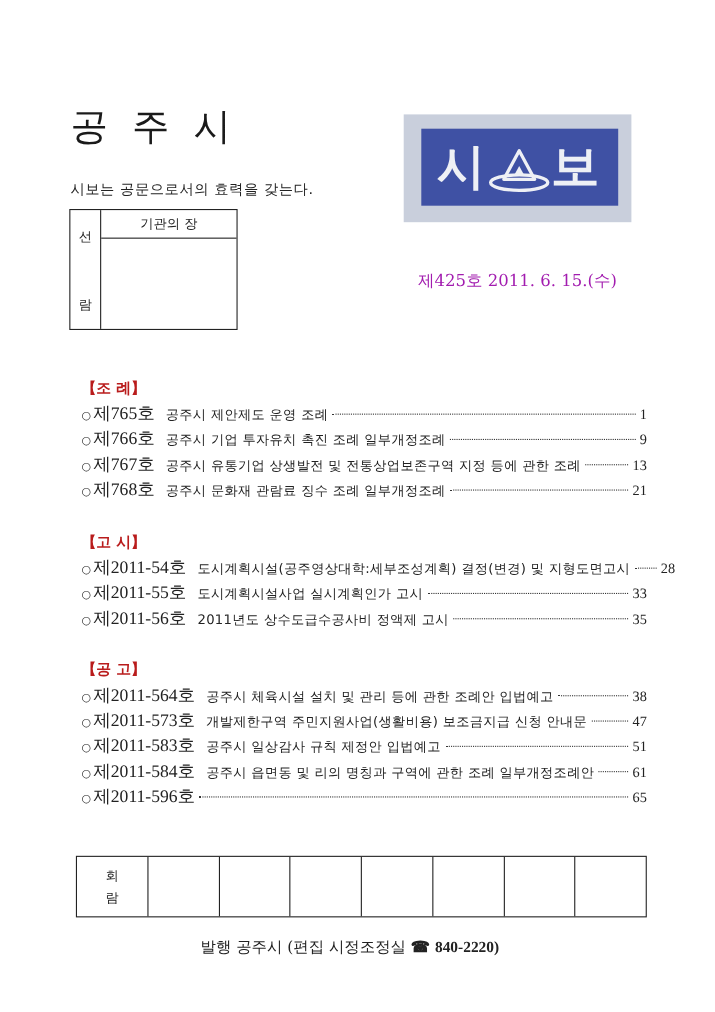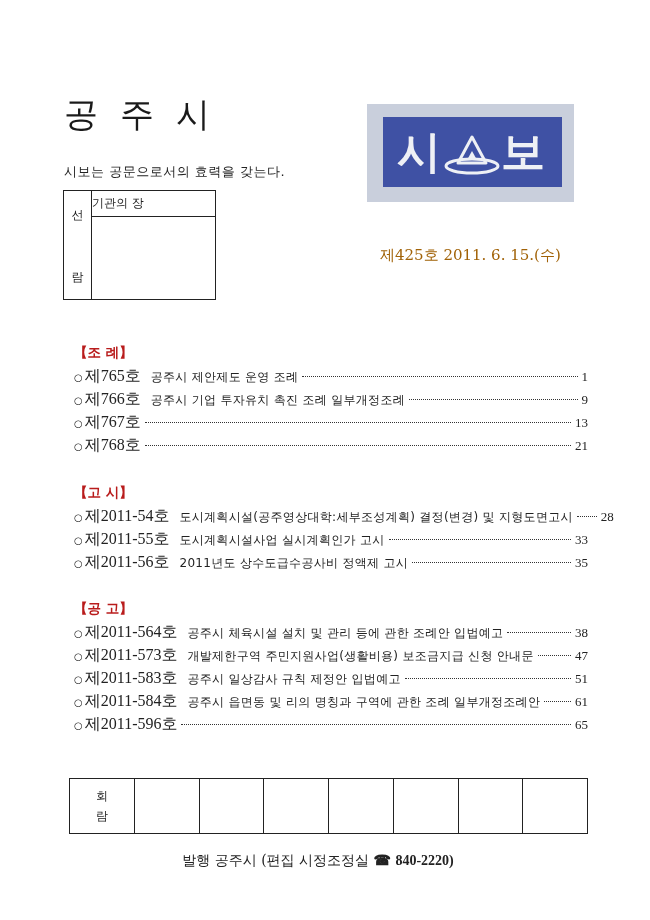--- a/index.html
+++ b/index.html
@@ -4,25 +4,25 @@
 <style>
   html, body { margin:0; padding:0; }
   body { width:650px; height:920px; background:#ffffff; position:relative; overflow:hidden;
          font-family:"DejaVu Serif", "Liberation Serif", serif; color:#222; }
   .abs { position:absolute; }
   .city-title { left:64px; top:92px; font-size:34px; letter-spacing:22px; font-family:"DejaVu Sans", sans-serif; font-weight:300; color:#1a1a1a; }
   .tagline { left:64px; top:163px; font-size:13px; letter-spacing:0.5px; font-family:"DejaVu Sans", sans-serif; color:#222; }
   .approval { left:63px; top:190px; width:153px; height:110px; border:1.5px solid #222; box-sizing:border-box; }
   .approval .side { position:absolute; left:0; top:0; width:28px; height:100%; border-right:1.5px solid #222; box-sizing:border-box; }
   .approval .side span { position:absolute; left:0; width:100%; text-align:center; font-size:12px; font-family:"DejaVu Sans", sans-serif; }
-  .approval .head { position:absolute; left:28px; top:0; right:0; height:26px; border-bottom:1.5px solid #222; box-sizing:border-box; line-height:24px; font-size:12px; font-family:"DejaVu Sans", sans-serif; }
+  .approval .head { position:absolute; left:28px; top:0; right:0; height:26px; border-bottom:1.5px solid #222; box-sizing:border-box; text-align:center; line-height:24px; font-size:12px; font-family:"DejaVu Sans", sans-serif; }
   .logo-outer { left:367px; top:104px; width:207px; height:98px; background:#c9cfdc; }
   .logo-inner { left:383px; top:117px; width:179px; height:70px; background:#3f51a4; }
   .logo-text { position:absolute; top:6px; font-size:44px; font-weight:bold; color:#eef0f5; font-family:"DejaVu Sans", sans-serif; line-height:58px; }
-  .issue { left:380px; top:246px; font-size:15px; color:#a16207;text-align:center; }
+  .issue { left:380px; top:246px; font-size:15px; color:#a21caf;text-align:center; }
   .section-head { font-size:13.5px; font-weight:bold; font-family:"DejaVu Sans", sans-serif; color:#b91c1c; }
   .toc-row { left:74px; width:514px; height:20px; display:flex; align-items:baseline; font-size:12.5px; white-space:nowrap; color:#222; }
   .toc-row .bullet { font-size:10px; margin-right:2px; }
   .toc-row .num { font-family:"Liberation Serif", serif; font-size:16px; }
   .toc-row .title { font-family:"DejaVu Sans", sans-serif; font-size:12px; margin-left:10px; letter-spacing:0.3px; }
   .toc-row .leader { flex:1; border-bottom:1.5px dotted #333; margin:0 4px; position:relative; top:-4px; min-width:20px; }
   .toc-row .page { font-family:"Liberation Serif", serif; font-size:13px; }
   .circ { left:69px; top:778px; width:519px; height:56px; border:1.5px solid #222; box-sizing:border-box; display:flex; }
   .circ .cell { flex:1; border-right:1.5px solid #222; box-sizing:border-box; position:relative; }
   .circ .cell:last-child { border-right:none; }
@@ -68,26 +68,28 @@
 <div class="abs toc-row" style="top:389px">
   <span class="bullet">○</span>
   <span class="num">제766호</span>
   <span class="title">공주시 기업 투자유치 촉진 조례 일부개정조례</span>
   <span class="leader"></span>
   <span class="page">9</span>
 </div>
 <div class="abs toc-row" style="top:412px">
   <span class="bullet">○</span>
   <span class="num">제767호</span>
+  <span class="title">공주시 유통기업 상생발전 및 전통상업보존구역 지정 등에 관한 조례</span>
   <span class="leader"></span>
   <span class="page">13</span>
 </div>
 <div class="abs toc-row" style="top:435px">
   <span class="bullet">○</span>
   <span class="num">제768호</span>
+  <span class="title">공주시 문화재 관람료 징수 조례 일부개정조례</span>
   <span class="leader"></span>
   <span class="page">21</span>
 </div>
 
 <div class="abs section-head" style="left:74px; top:484px">【고   시】</div>
 <div class="abs toc-row" style="top:506px">
   <span class="bullet">○</span>
   <span class="num">제2011-54호</span>
   <span class="title">도시계획시설(공주영상대학:세부조성계획) 결정(변경) 및 지형도면고시</span>
   <span class="leader"></span>

